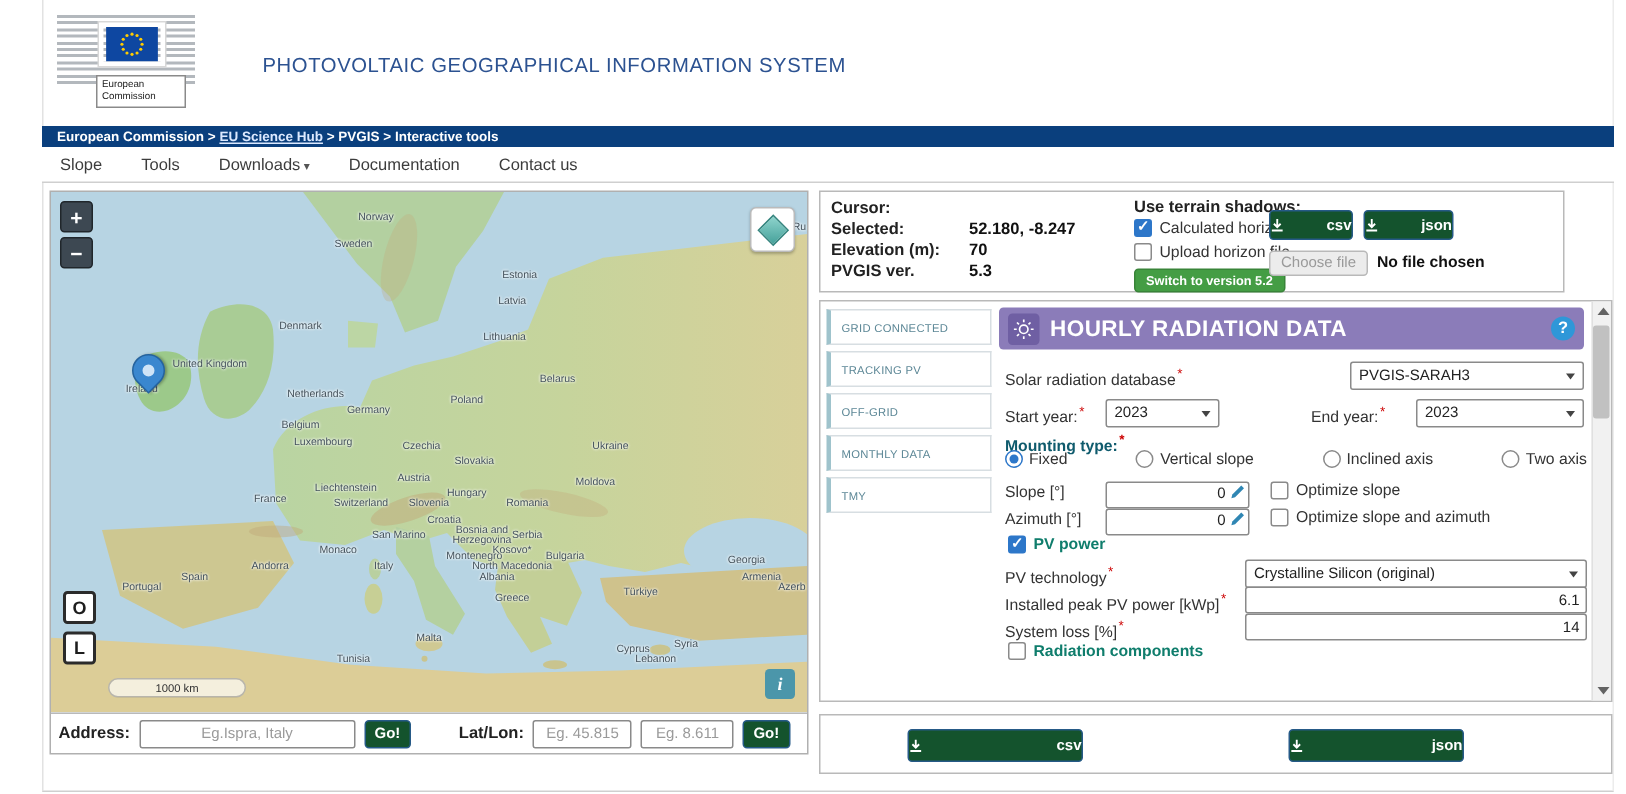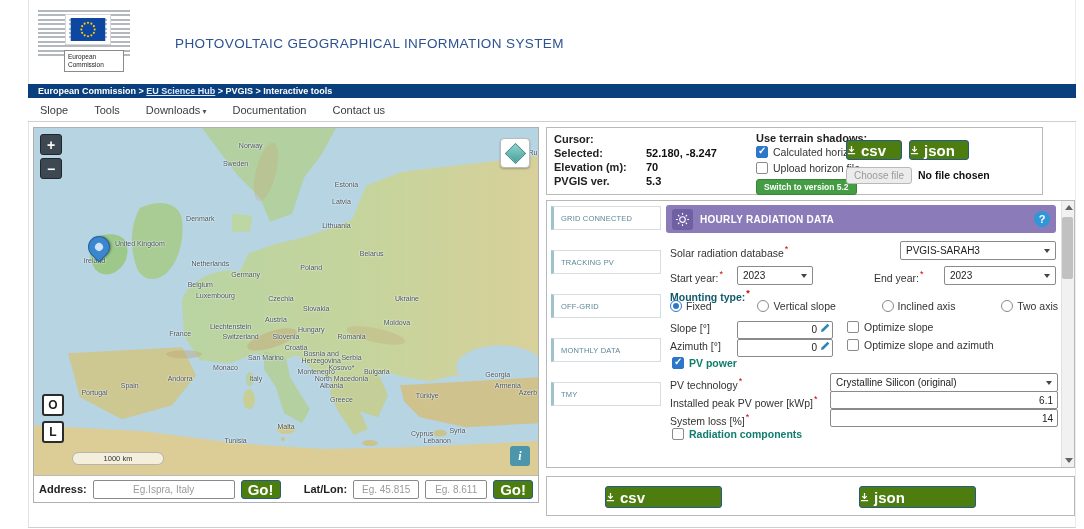--- a/index.html
+++ b/index.html
@@ -29,39 +29,39 @@
   .diamond{width:15px;height:15px;transform:rotate(45deg);background:linear-gradient(135deg,#8fd4cd,#45a19a);border:1px solid #35857f}
   .scalebar{position:absolute;left:38px;top:324px;width:92px;height:13px;background:rgba(255,255,255,.68);border:1px solid rgba(110,110,110,.45);border-radius:7px;font-size:7.5px;color:#333;display:flex;align-items:center;justify-content:center}
   .infobtn{position:absolute;right:8px;top:318px;width:20px;height:20px;background:#4b96aa;border-radius:3px;color:#fff;font-family:"Liberation Serif",serif;font-style:italic;font-weight:bold;font-size:12px;display:flex;align-items:center;justify-content:center;cursor:pointer}
   .pin{position:absolute;left:54px;top:108px;width:22px;height:22px;background:#3a87cf;border:1px solid #25639e;border-radius:50% 50% 50% 0;transform:rotate(-45deg);box-shadow:1px 1px 2px rgba(0,0,0,.3)}
   .pin::after{content:"";position:absolute;left:6px;top:6px;width:8px;height:8px;border-radius:50%;background:#cfe4f7}
   
   .addr{position:absolute;left:0;top:347px;width:504px;height:27px;border-top:1px solid #b9b9b9;background:#fff;display:flex;align-items:center;gap:6px;padding:0 5px;font-size:11px;color:#222}
   .inp{border:1px solid #8a8a8a;border-radius:2px;height:19px;font-size:10px;padding:0 4px;color:#222;background:#fff}
   .inp::placeholder{color:#9a9a9a;text-align:center}
   .num{text-align:right}
-  .btn-blue{background:#4d7c0f;border:1px solid #265a87;color:#fff;border-radius:3px;font-size:15px;font-weight:bold;display:inline-flex;align-items:center;justify-content:flex-start;gap:5px;cursor:pointer}
+  .btn-blue{background:#14532d;border:1px solid #265a87;color:#fff;border-radius:3px;font-size:10px;font-weight:bold;display:inline-flex;align-items:center;justify-content:space-between;gap:5px;cursor:pointer}
   .btn-green{background:#449d44;border:1px solid #398439;color:#fff;border-radius:3px;font-size:8.5px;font-weight:bold;padding:2px 7px;cursor:pointer}
   .btn-gray{background:#ececec;border:1px solid #b9b9b9;color:#9a9a9a;border-radius:3px;font-size:10px;padding:1px 7px}
   
   .box{position:absolute;background:#fff;border:1px solid #b9b9b9}
   .ilbl{position:absolute;font-size:11px;font-weight:bold;color:#222}
   .ival{position:absolute;font-size:11px;font-weight:bold;color:#111}
   .cbrow{display:flex;align-items:flex-start;gap:5px;font-size:10.5px;color:#333;cursor:pointer;position:absolute}
   .cb{width:12px;height:12px;border:1px solid #8a8a8a;background:#fff;display:inline-block;border-radius:2px;position:relative;flex:0 0 auto}
   .cb.on{background:#2d77c9;border-color:#2d77c9}
   .cb.on::after{content:"✓";color:#fff;font-size:10px;position:absolute;left:1px;top:-2px;font-weight:bold}
   .teal{color:#0f7d6c;font-weight:bold}
   
   .tabs{position:absolute;left:551px;top:206px;width:110px}
-  .tab{height:24px;margin-bottom:20px;background:#fff;border:1px solid #d7dee2;border-left:3px solid #9fc3cc;font-size:7.5px;letter-spacing:.2px;color:#5c8796;display:flex;align-items:center;padding-left:7px;cursor:pointer}
+  .tab{height:24px;margin-bottom:4px;background:#fff;border:1px solid #d7dee2;border-left:3px solid #9fc3cc;font-size:7.5px;letter-spacing:.2px;color:#5c8796;display:flex;align-items:center;padding-left:7px;cursor:pointer}
   .tab.active{background:#eef4f6;border-left-color:#4f93a3;color:#2f5d6b;font-weight:bold}
   
   .formhead{position:absolute;left:666px;top:205px;width:390px;height:28px;background:#8b7cb9;border-radius:3px;display:flex;align-items:center;padding:0 6px;color:#fff}
-  .formhead .ttl{font-size:10px;font-weight:bold;letter-spacing:.3px;margin-left:7px;flex:1}
+  .formhead .ttl{font-size:15px;font-weight:bold;letter-spacing:.3px;margin-left:7px;flex:1}
   .fh-icon{width:21px;height:21px;background:#6f5fa3;border-radius:3px;display:flex;align-items:center;justify-content:center}
   .help{width:16px;height:16px;border-radius:50%;background:#2f97d8;color:#fff;font-size:11px;font-weight:bold;display:flex;align-items:center;justify-content:center;cursor:pointer}
   .flbl{position:absolute;font-size:10.5px;color:#333}
   .req{color:#c00;font-size:9px;vertical-align:super;margin-left:1px}
   .sel{position:absolute;height:19px;border:1px solid #8a8a8a;border-radius:2px;background:#fff;display:flex;align-items:center;font-size:10px;color:#222;padding:0 5px;cursor:pointer;justify-content:space-between}
   .sel::after{content:"";width:0;height:0;border:3.5px solid transparent;border-top:4.5px solid #444;margin-left:6px;transform:translateY(2px)}
   .radio-row{position:absolute;left:670px;top:300px;width:388px;display:flex;justify-content:space-between}
   .radio-opt{display:flex;align-items:center;gap:4px;font-size:10.5px;color:#333;cursor:pointer}
   .rad{width:12px;height:12px;border:1px solid #8a8a8a;border-radius:50%;position:relative;flex:0 0 auto;background:#fff}
   .rad.on{border-color:#2d77c9}

